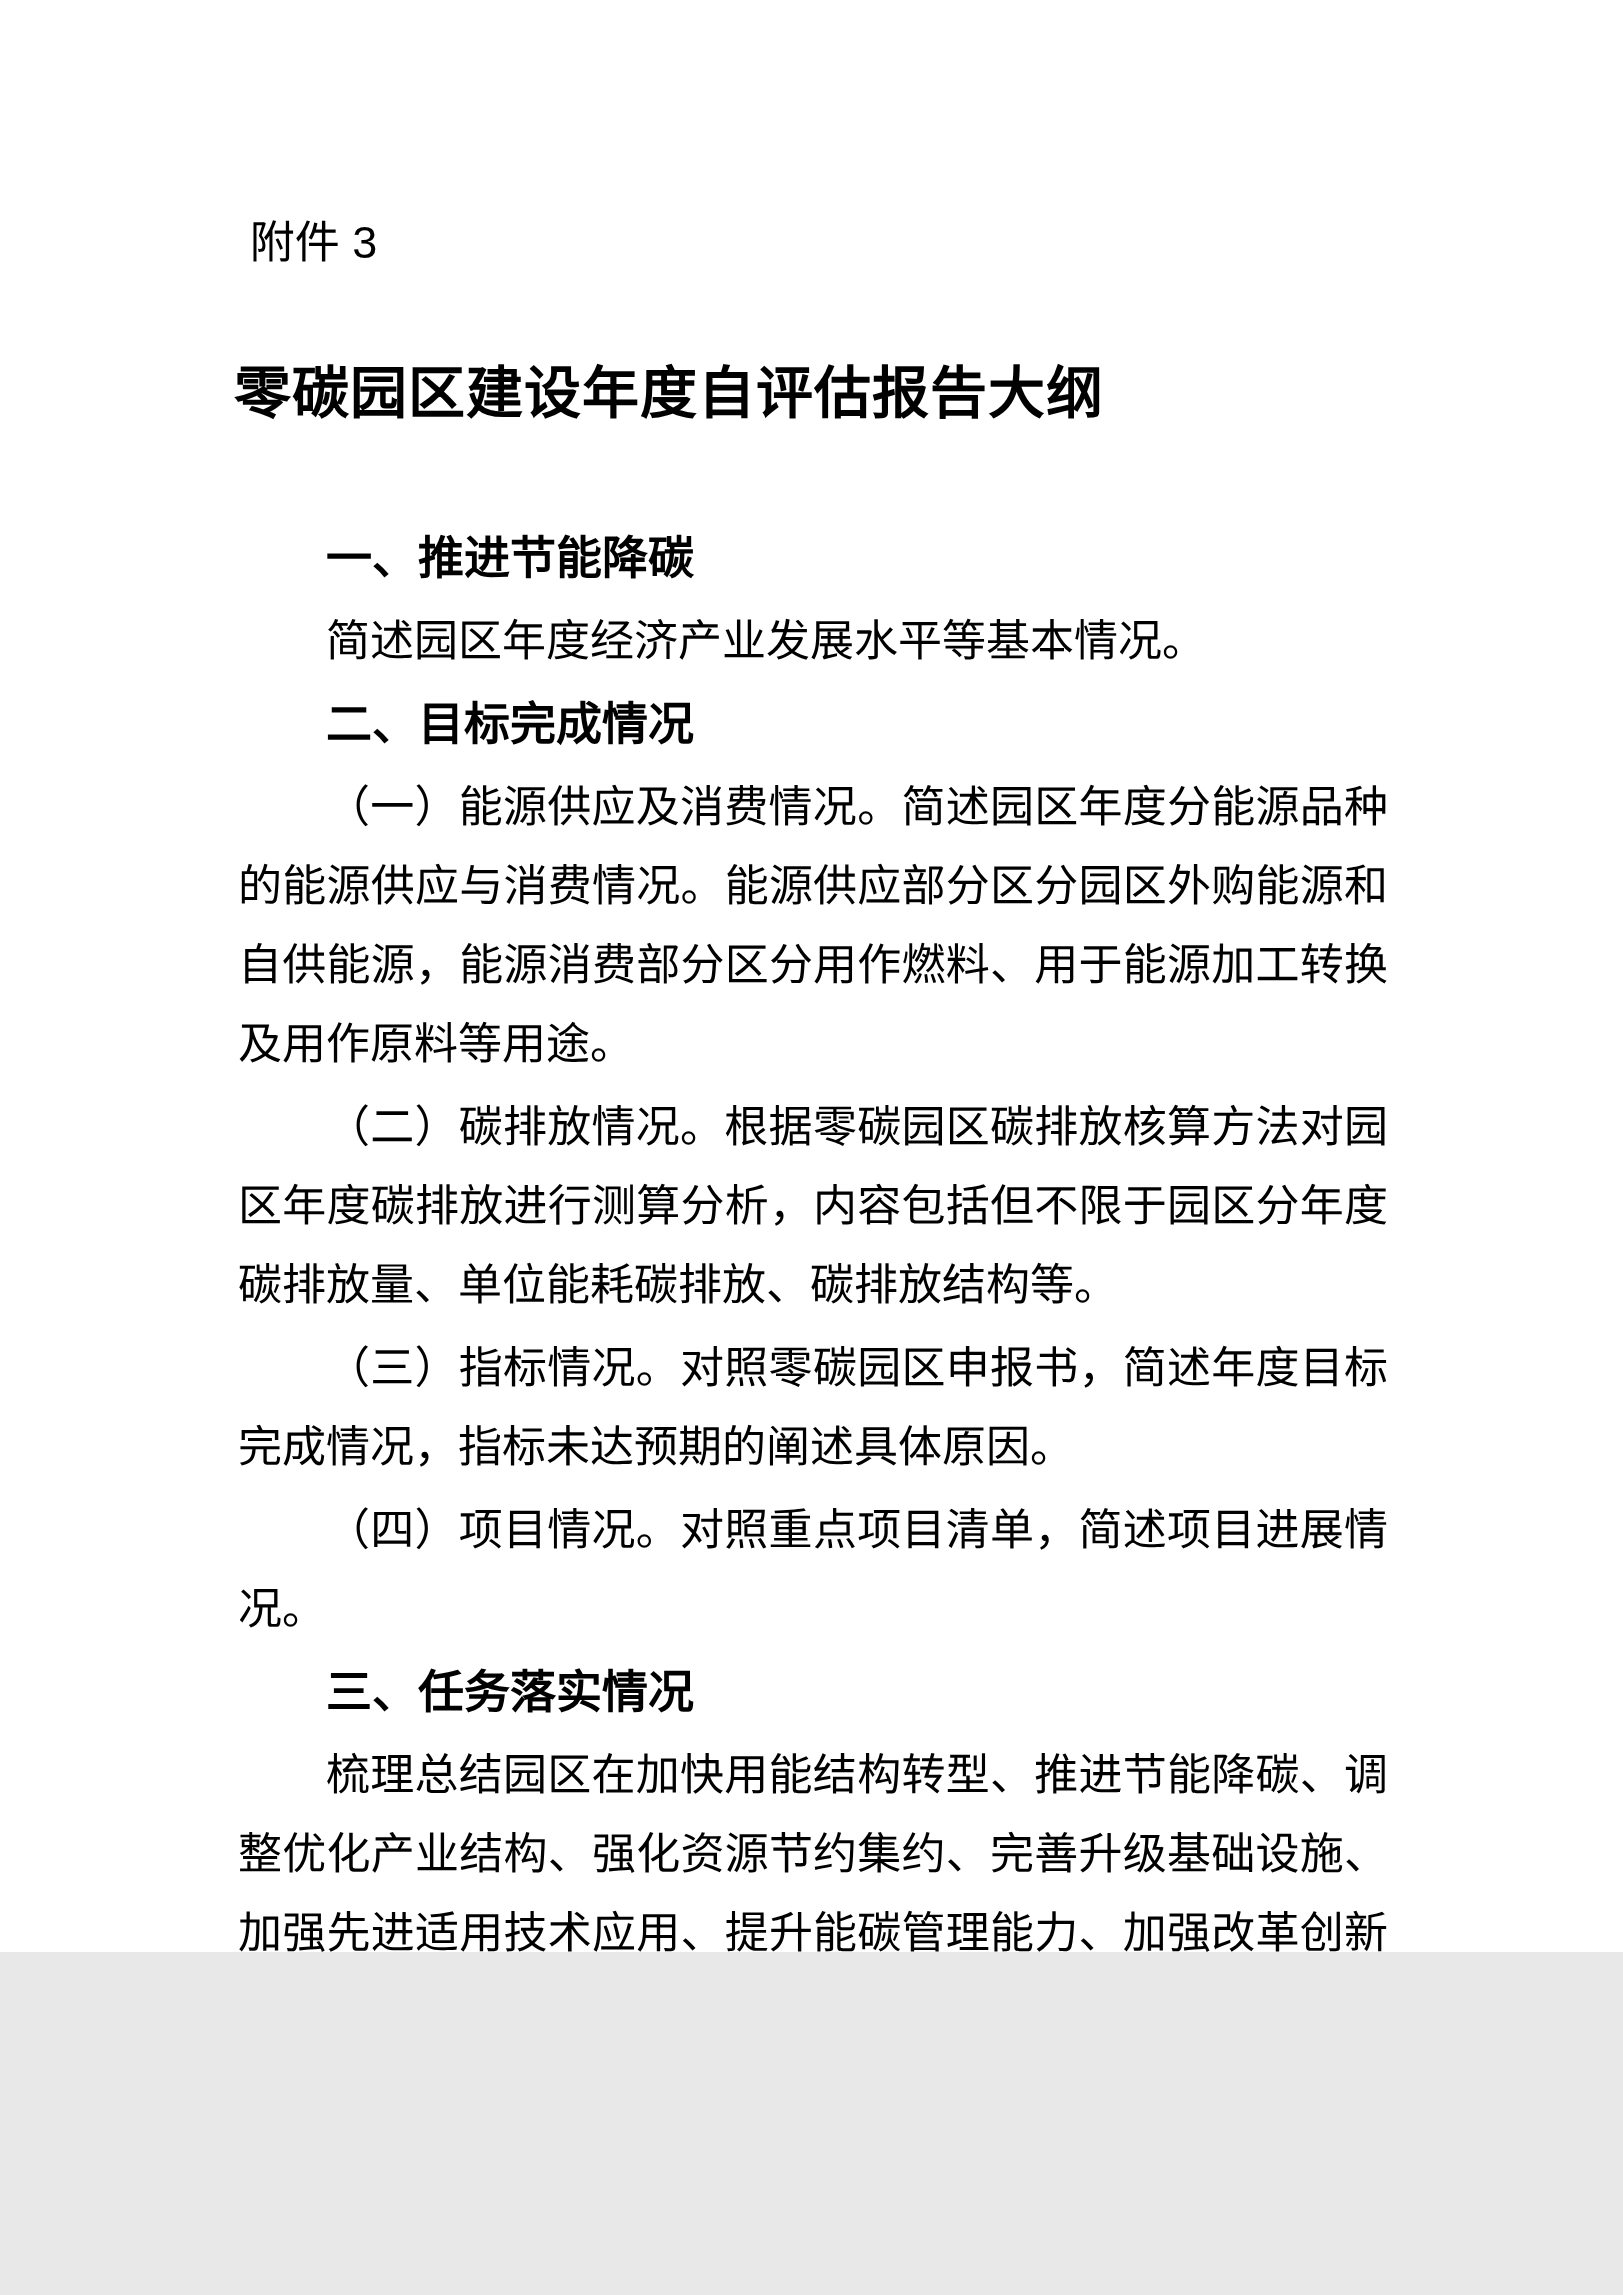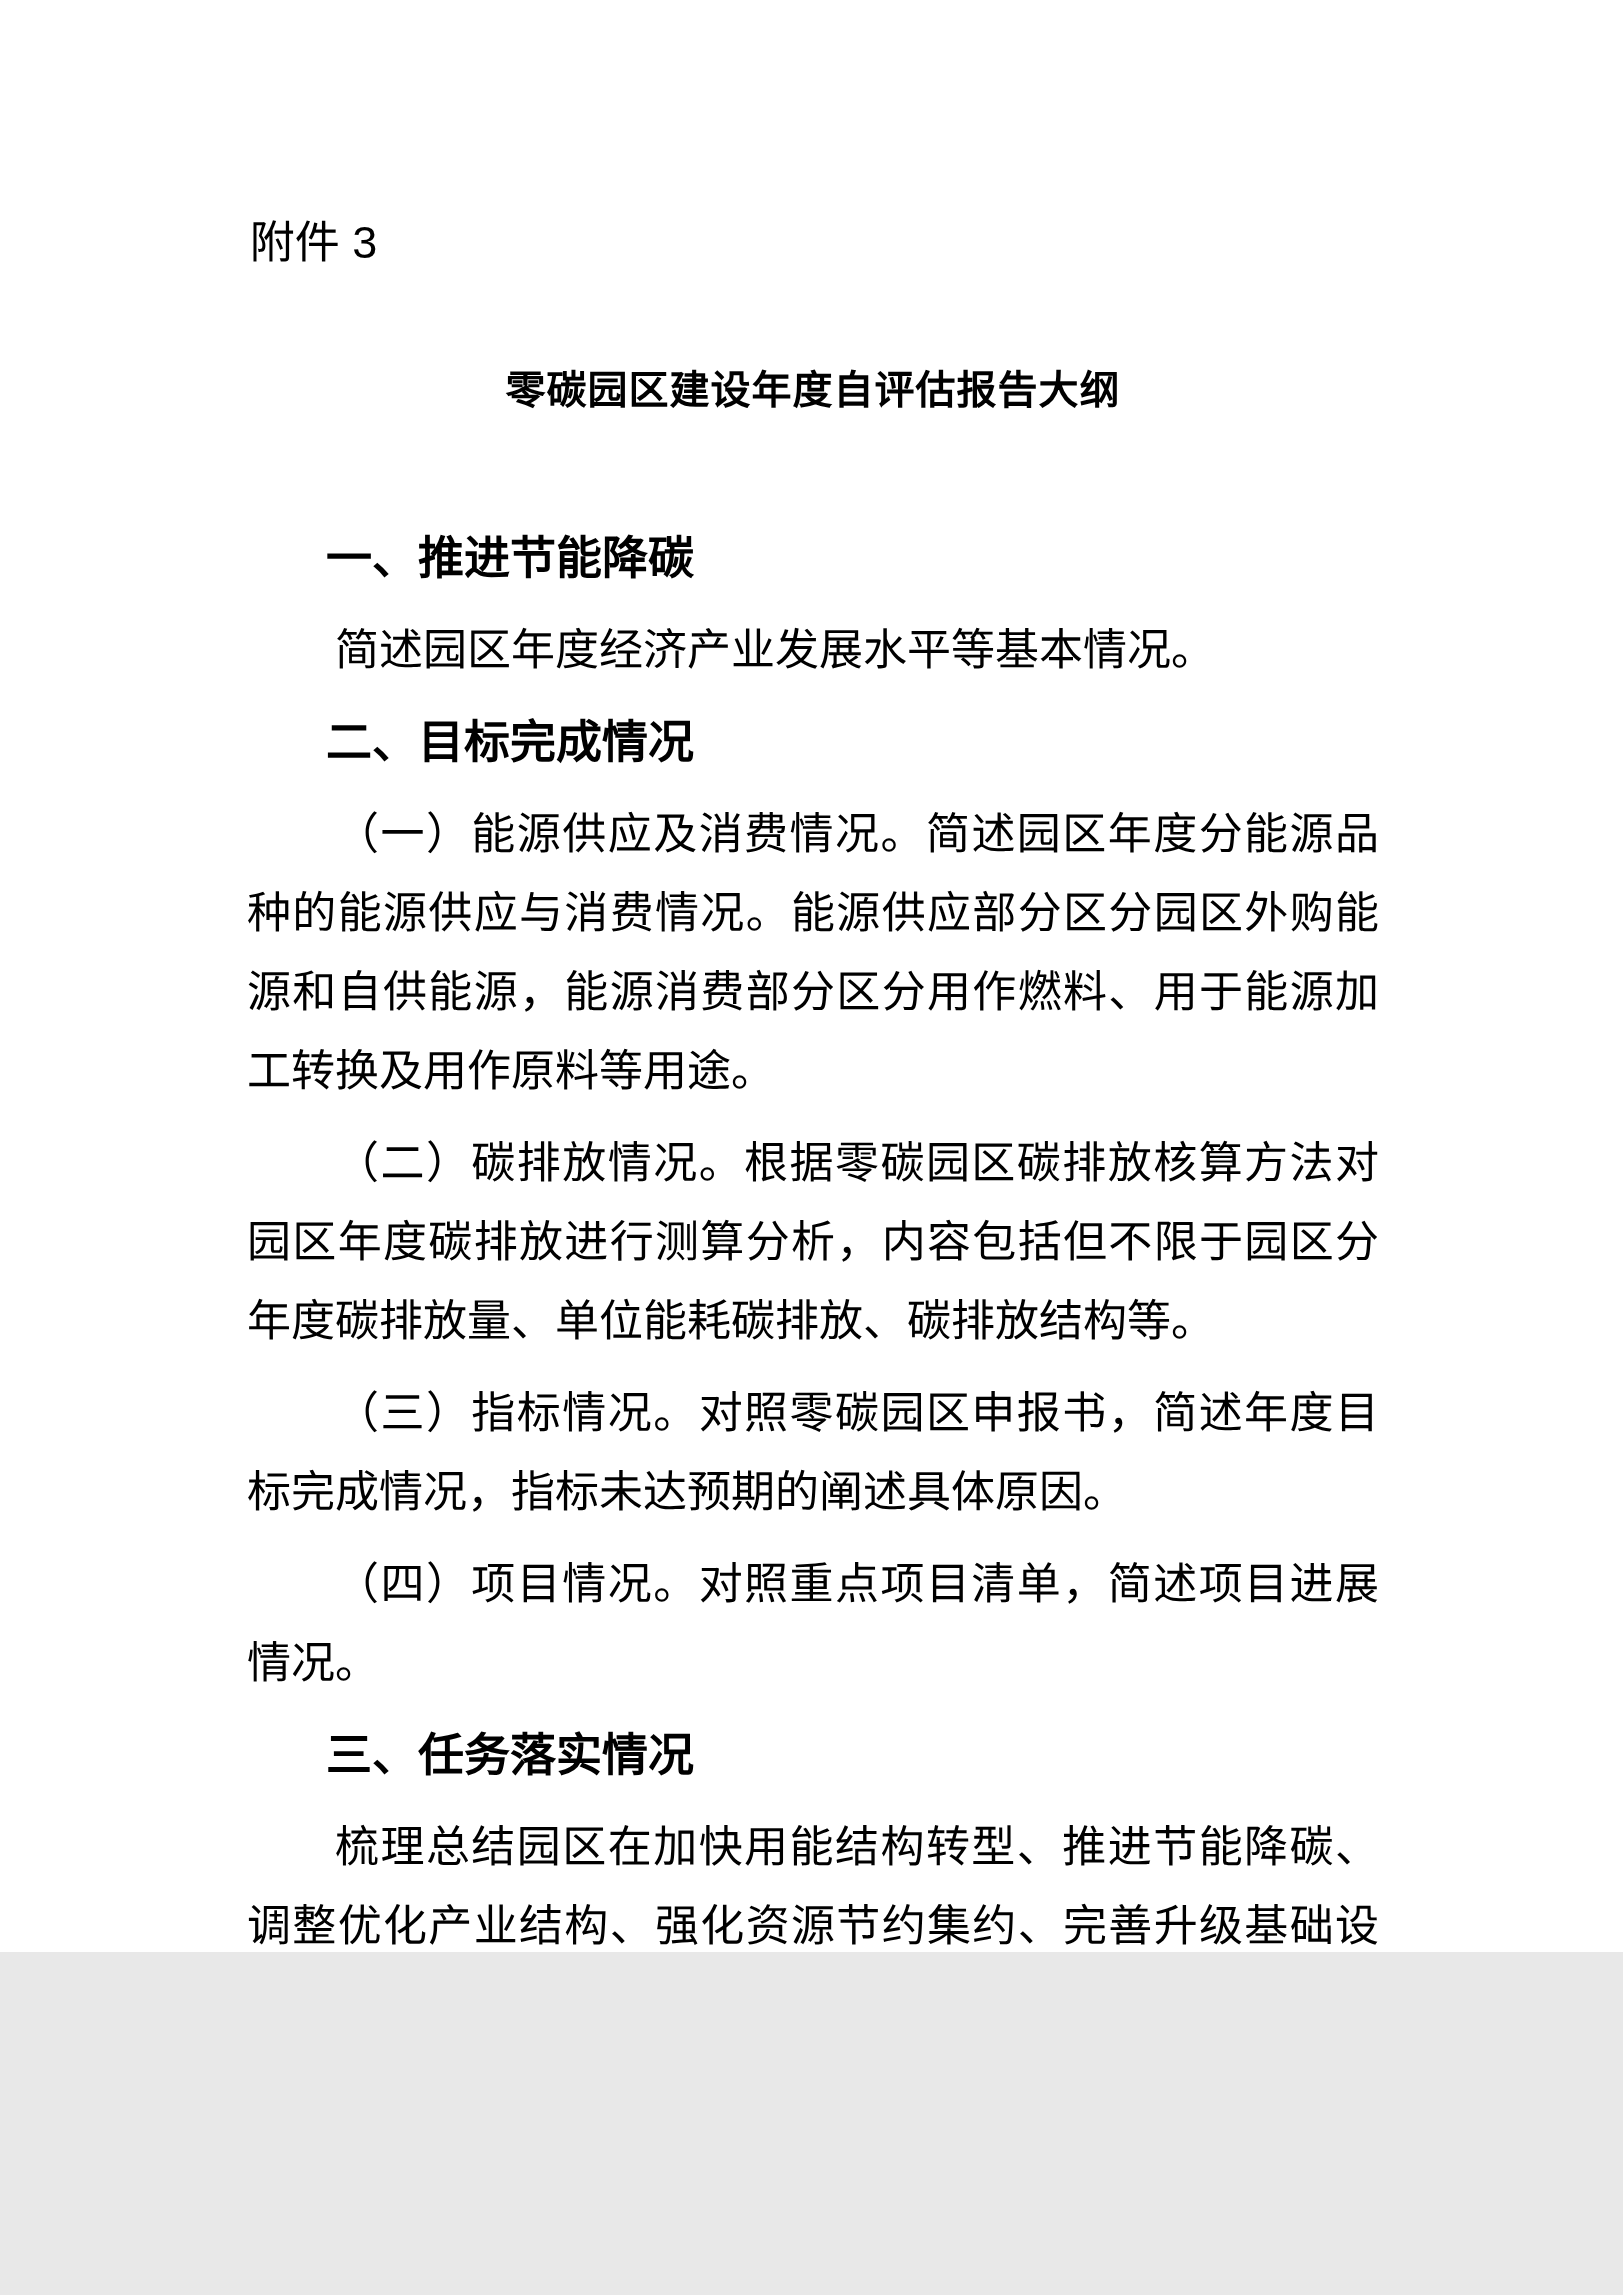--- a/index.html
+++ b/index.html
@@ -26,39 +26,38 @@
     margin: 0;
     font-family: "Liberation Sans", "DejaVu Sans", sans-serif;
     font-size: 45px;
     line-height: 79px;
     text-indent: 0.35em;
     white-space: pre;
   }
   
   .doc-title {
     margin: 56px 0 69px 0;
-    font-family: Liberation Mono, monospace;
-    font-size: 40px;
+    font-family: Liberation Serif, serif;
+    font-size: 57px;
     font-weight: bold;
     line-height: 112px;
-    text-align: center;
     letter-spacing: 1px;
   }
   
   .sec-heading {
     margin: 0;
     font-family: "Liberation Sans", "DejaVu Sans", sans-serif;
     font-size: 46px;
     font-weight: bold;
     line-height: 79px;
     text-indent: 2em;
   }
   
   .body-para {
-    margin: 13px;
+    margin: 4px;
     font-family: "Liberation Serif", "DejaVu Serif", serif;
     font-size: 44px;
     line-height: 79px;
     text-align: justify;
     text-indent: 2em;
   }
   
   .para-lead {
     font-weight: normal;
   }

